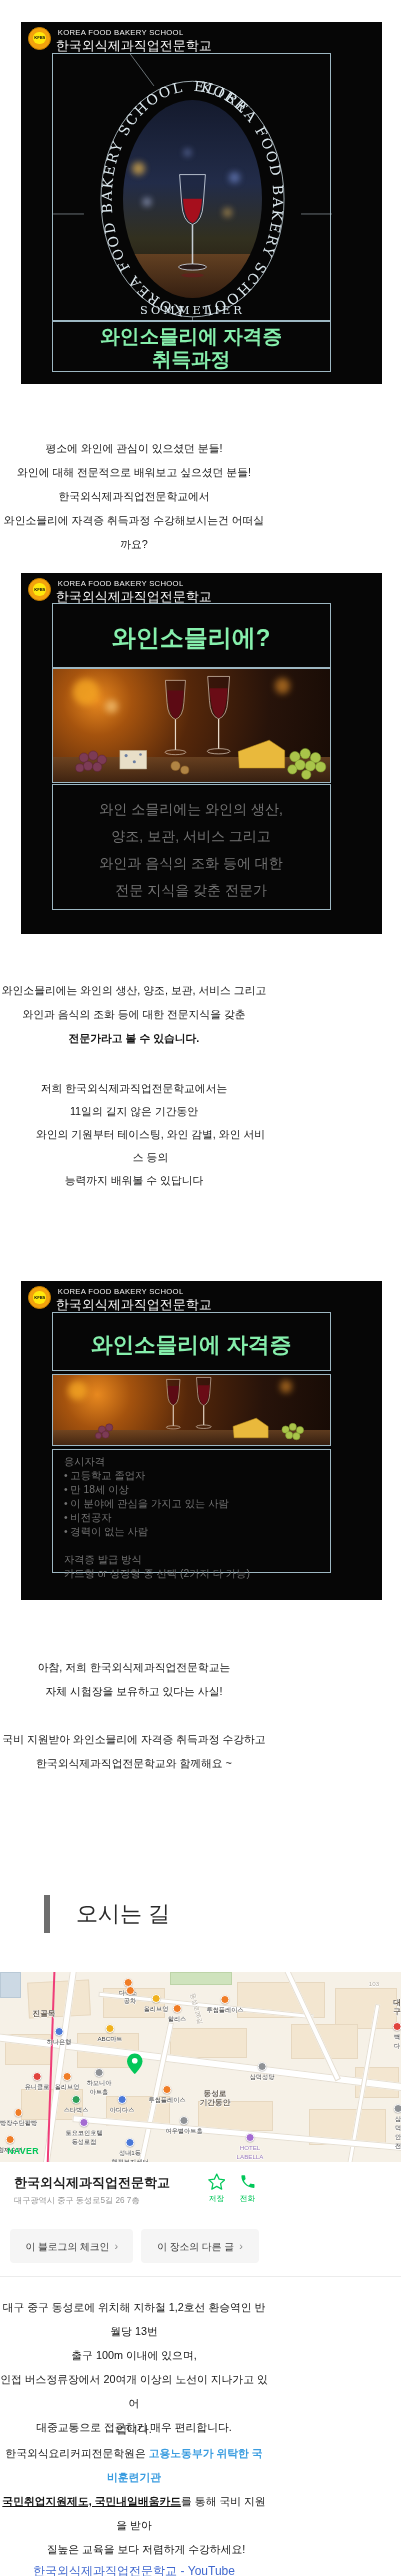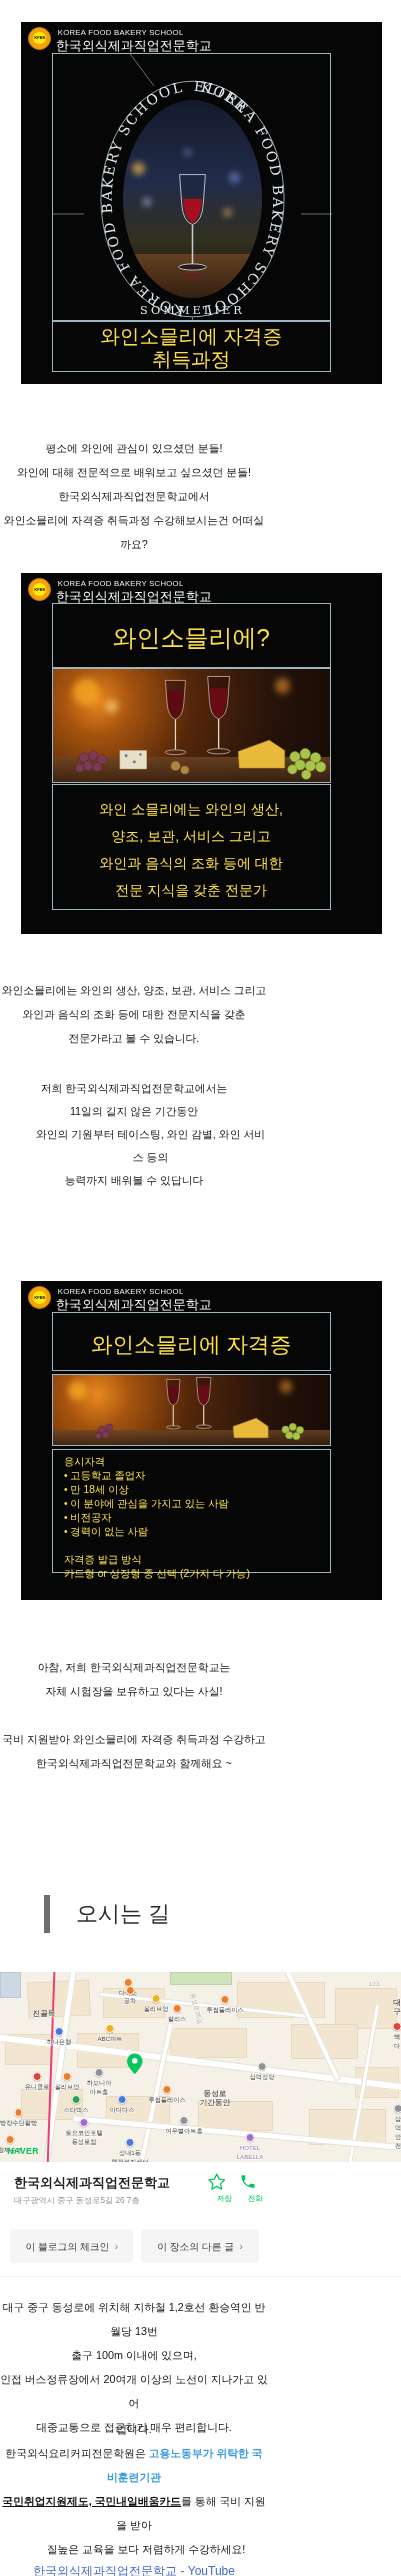--- a/index.html
+++ b/index.html
@@ -10,22 +10,22 @@
   
   .promo{left:20.6px;width:361px;background:#060606;overflow:hidden;}
   .promo-header{position:absolute;left:6.2px;top:3.1px;height:26px;}
   .logo-circle{position:absolute;left:1.5px;top:2.1px;width:23px;height:23px;border-radius:50%;
     background:#f2a20d;border:1px solid #c77f00;box-sizing:border-box;}
   .logo-circle .inner{position:absolute;left:4.1px;top:4.1px;width:12.4px;height:12.4px;border-radius:50%;background:#ffe90c;}
   .logo-circle .abbr{position:absolute;left:0;top:7.7px;width:100%;text-align:center;font-size:4.1px;font-weight:bold;color:#111;}
   .promo-header .en{position:absolute;left:31px;top:3.1px;width:206px;font-size:7.7px;color:#f2f2f2;letter-spacing:0.3px;white-space:nowrap;}
   .promo-header .kr{position:absolute;left:29px;top:12.4px;width:216px;font-size:13px;font-weight:500;color:#fafafa;white-space:nowrap;}
   .pbox{position:absolute;border:0.5px solid #9db7c2;box-sizing:border-box;}
-  .ptitle{color:#fde047;font-weight:normal;text-align:center;width:100%;}
-  .pale{color:#fde047;}
+  .ptitle{color:#86efac;font-weight:bold;text-align:center;width:100%;}
+  .pale{color:#737373;}
   .photo2{background:
     radial-gradient(circle at 16% 28%, #e8891f 0%, #a5530e 14%, #55270a 38%, #27130a 70%, #170b05 100%);
     overflow:hidden;}
   .glow{position:absolute;border-radius:50%;filter:blur(3.1px);}
   .table-strip{position:absolute;left:0;bottom:0;width:100%;height:22%;
     background:linear-gradient(180deg,#6b4423 0%,#3a2212 100%);opacity:.85;}
 
   
   .col{left:0;width:268px;text-align:center;}
   .bline{font-size:10.8px;color:#141414;}
@@ -49,21 +49,21 @@
   .c-orange{background:#f07d26;} .c-yellow{background:#f0b11e;} .c-blue{background:#4a78d8;}
   .c-red{background:#e0433c;} .c-gray{background:#8f9296;} .c-purple{background:#a46bd2;}
   .c-green{background:#2fa05a;}
   .naver-mark{position:absolute;left:7.2px;top:174px;font-size:8.8px;font-weight:bold;color:#03c75a;z-index:6;letter-spacing:0.3px;}
   .pink-line{position:absolute;left:50px;top:-6.2px;width:1.5px;height:206px;background:#ef3c78;transform:rotate(2deg);z-index:2;}
 
   
   .pc-name{font-size:13px;font-weight:bold;color:#1f1f1f;}
   .pc-addr{font-size:8.2px;color:#969696;}
   .pc-iconwrap{text-align:center;width:31px;}
-  .pc-iconlabel{font-size:7.7px;color:#03c75a;margin-top:1.5px;text-align:right;}
+  .pc-iconlabel{font-size:7.7px;color:#03c75a;margin-top:1.5px;}
   .pc-btn{background:#f5f5f5;border-radius:4.1px;height:34px;line-height:34px;text-align:center;
     font-size:9.8px;color:#3c3c3c;cursor:pointer;}
   .pc-btn .chev{color:#8a8a8a;margin-left:5.2px;font-size:10.8px;}
   .divider{background:#ececec;height:1px;left:0;width:402px;}
 
   
   .yt-link{font-size:12px;color:#4169cf;text-decoration:underline;cursor:pointer;}
   .serif{font-family:"DejaVu Serif",serif;}
 </style>
 </head>
@@ -199,21 +199,21 @@
         <div>양조, 보관, 서비스 그리고</div>
         <div>와인과 음식의 조화 등에 대한</div>
         <div>전문 지식을 갖춘 전문가</div>
       </div>
     </div>
   </figure>
 
   <div class="abs col" style="top:978px;">
     <div class="bline" style="line-height:24px;">와인소믈리에는 와인의 생산, 양조, 보관, 서비스 그리고</div>
     <div class="bline" style="line-height:24px;">와인과 음식의 조화 등에 대한 전문지식을 갖춘</div>
-    <div class="bline" style="line-height:24px;">전문가라고 볼 수 있습니다.</div>
+    <div class="bline" style="line-height:24px;font-weight:bold;">전문가라고 볼 수 있습니다.</div>
   </div>
   <div class="abs col" style="top:1077px;">
     <div class="bline" style="line-height:23px;">저희 한국외식제과직업전문학교에서는</div>
     <div class="bline" style="line-height:23px;">11일의 길지 않은 기간동안</div>
     <div class="bline" style="line-height:23px;padding-left:33px;">와인의 기원부터 테이스팅, 와인 감별, 와인 서비스 등의</div>
     <div class="bline" style="line-height:23px;">능력까지 배워볼 수 있답니다</div>
   </div>
 
   <figure class="abs promo" style="top:1281px;height:319px;margin:0;">
     <div class="promo-header">

